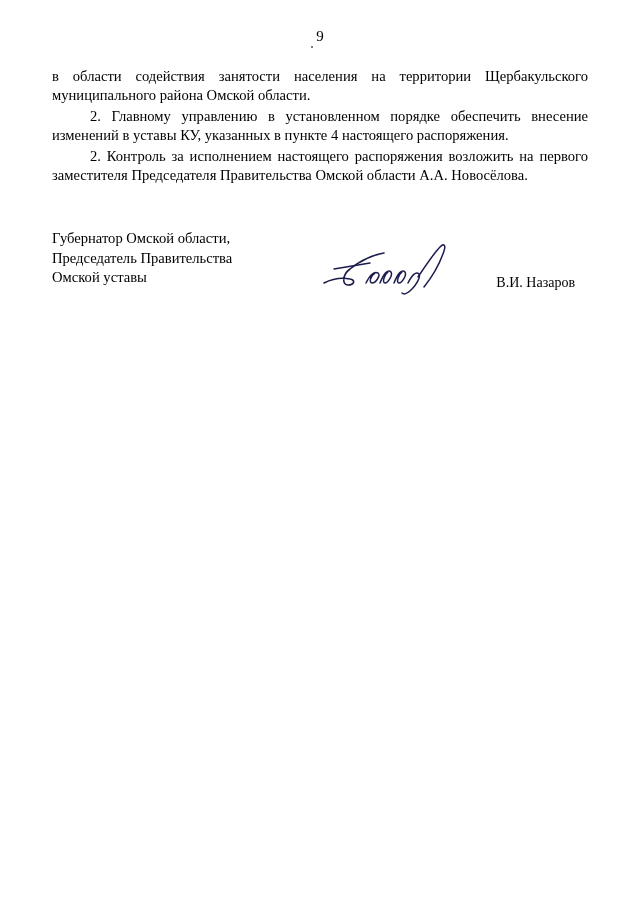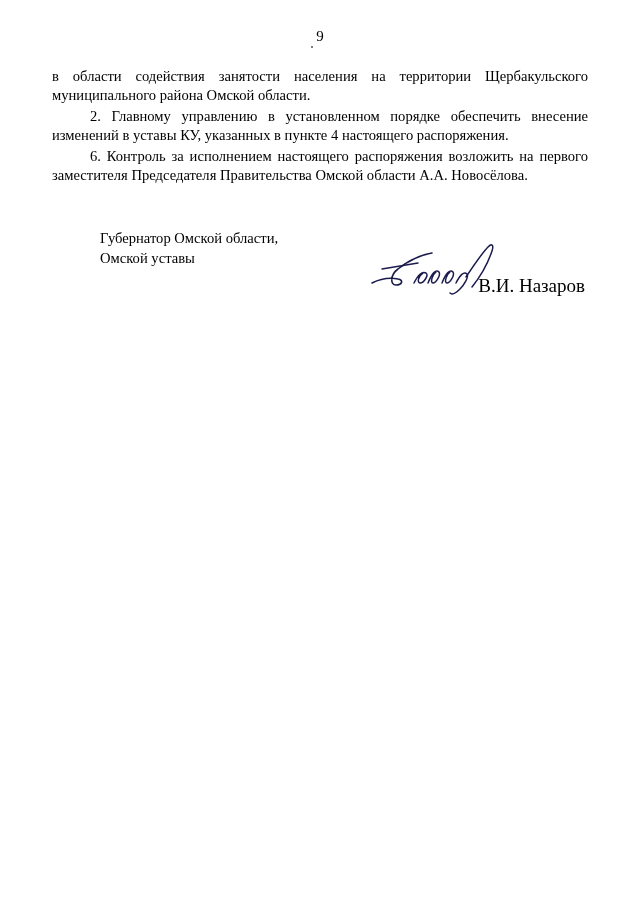--- a/index.html
+++ b/index.html
@@ -45,38 +45,37 @@
   }
 
   .para.indent {
     text-indent: 38px;
   }
 
   .signature-block {
     margin-top: 44px;
     position: relative;
     height: 120px;
-    margin-left: 48px;
   }
 
   .signer-role {
     font-size: 14.6px;
     line-height: 1.33;
     width: 240px;
   }
 
   .signer-role div {
     white-space: nowrap;
   }
 
   .signer-name {
     position: absolute;
-    right: 3px;
+    right: 13px;
     top: 46px;
-    font-size: 19px;
+    font-size: 14px;
     white-space: nowrap;
   }
 
   .signature-mark {
     position: absolute;
     left: 268px;
     top: 14px;
     width: 140px;
     height: 56px;
     pointer-events: none;
@@ -95,26 +94,27 @@
 </head>
 <body>
 
 <div class="page">
 
   <div class="page-number">9</div>
 
   <div class="body-text">
     <p class="para">в области содействия занятости населения на территории Щербакульского муниципального района Омской области.</p>
     <p class="para indent">2. Главному управлению в установленном порядке обеспечить внесение изменений в уставы КУ, указанных в пункте 4 настоящего распоряжения.</p>
-    <p class="para indent">6. Контроль за исполнением настоящего распоряжения возложить на первого заместителя Председателя Правительства Омской области А.А. Новосёлова.</p>
+    <p class="para indent">2. Контроль за исполнением настоящего распоряжения возложить на первого заместителя Председателя Правительства Омской области А.А. Новосёлова.</p>
   </div>
 
   <div class="signature-block">
     <div class="signer-role">
       <div>Губернатор Омской области,</div>
+      <div>Председатель Правительства</div>
       <div>Омской уставы</div>
     </div>
 
     <svg class="signature-mark" viewBox="0 0 140 56">
       <path d="M4 40 C 12 36, 20 34, 30 36 C 36 37, 34 42, 28 42 C 22 42, 22 32, 30 26 C 40 18, 52 12, 64 10" fill="none" stroke="#1b1b4d" stroke-width="1.6" stroke-linecap="round"></path>
       <path d="M14 26 C 26 24, 38 22, 50 20" fill="none" stroke="#1b1b4d" stroke-width="1.4" stroke-linecap="round"></path>
       <path d="M46 40 C 50 32, 54 28, 58 30 C 61 32, 56 40, 52 40 C 49 40, 50 33, 55 30" fill="none" stroke="#1b1b4d" stroke-width="1.5" stroke-linecap="round"></path>
       <path d="M60 40 C 64 30, 68 26, 71 29 C 73 32, 68 40, 65 40 C 62 40, 64 32, 68 29" fill="none" stroke="#1b1b4d" stroke-width="1.5" stroke-linecap="round"></path>
       <path d="M74 40 C 78 30, 82 26, 85 29 C 87 32, 82 40, 79 40 C 76 40, 78 32, 82 29" fill="none" stroke="#1b1b4d" stroke-width="1.5" stroke-linecap="round"></path>
       <path d="M88 40 C 92 32, 96 28, 99 31 C 101 34, 96 42, 92 46 C 88 50, 84 52, 82 50" fill="none" stroke="#1b1b4d" stroke-width="1.5" stroke-linecap="round"></path>

